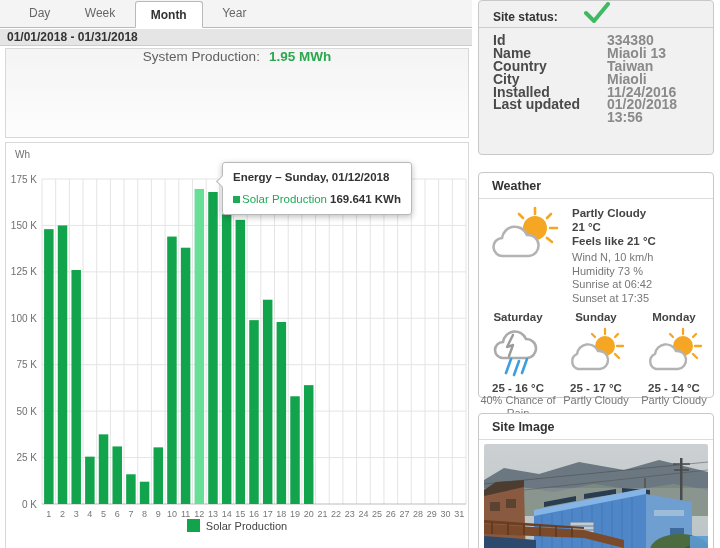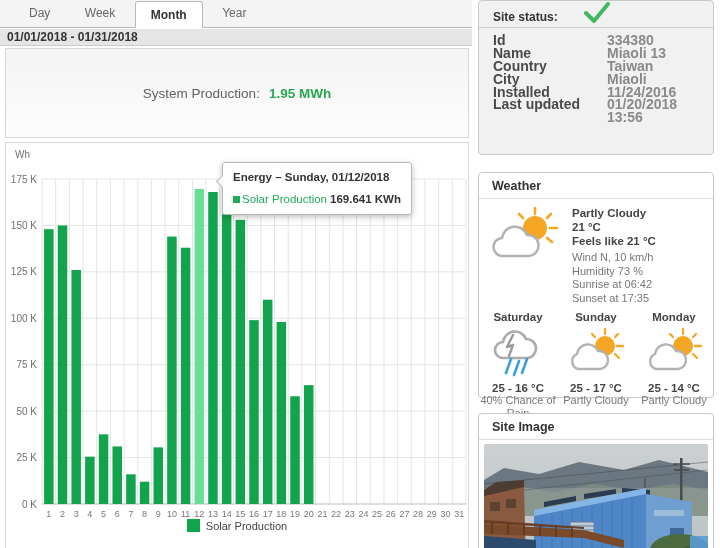--- a/index.html
+++ b/index.html
@@ -17,21 +17,21 @@
     position:relative; z-index:2; }
 
   
   #datebar { left:0; top:29px; width:472px; height:17px; line-height:16px;
     background:#e5e5e5; border-bottom:1px solid #ccc; font-size:12px; font-weight:bold;
     color:#333; padding-left:7px; }
 
   
   #summary-card { left:5px; top:48px; width:464px; height:90px;
     border:1px solid #d8d8d8; background:linear-gradient(#f4f4f4,#fdfdfd);
-    display:flex; align-items:center; justify-content:center; }
+    display:flex; align-items:flex-start; justify-content:center; }
   #summary-card .lbl { font-size:13.5px; color:#616161; }
   #summary-card .val { font-size:13.5px; color:#2ba84f; font-weight:bold; margin-left:9px; }
 
   
   #chart-card { left:5px; top:142px; width:464px; height:410px;
     border:1px solid #d8d8d8; background:#fff; }
   #chart-unit { position:absolute; left:9px; top:6px; font-size:10px; color:#707070; }
   #chart-svg { position:absolute; left:2px; top:30px; }
   #legend { position:absolute; left:0; top:376px; width:100%; text-align:center; font-size:11px; color:#444; }
   #legend .swatch { display:inline-block; width:13px; height:13px; background:#12a44c;

